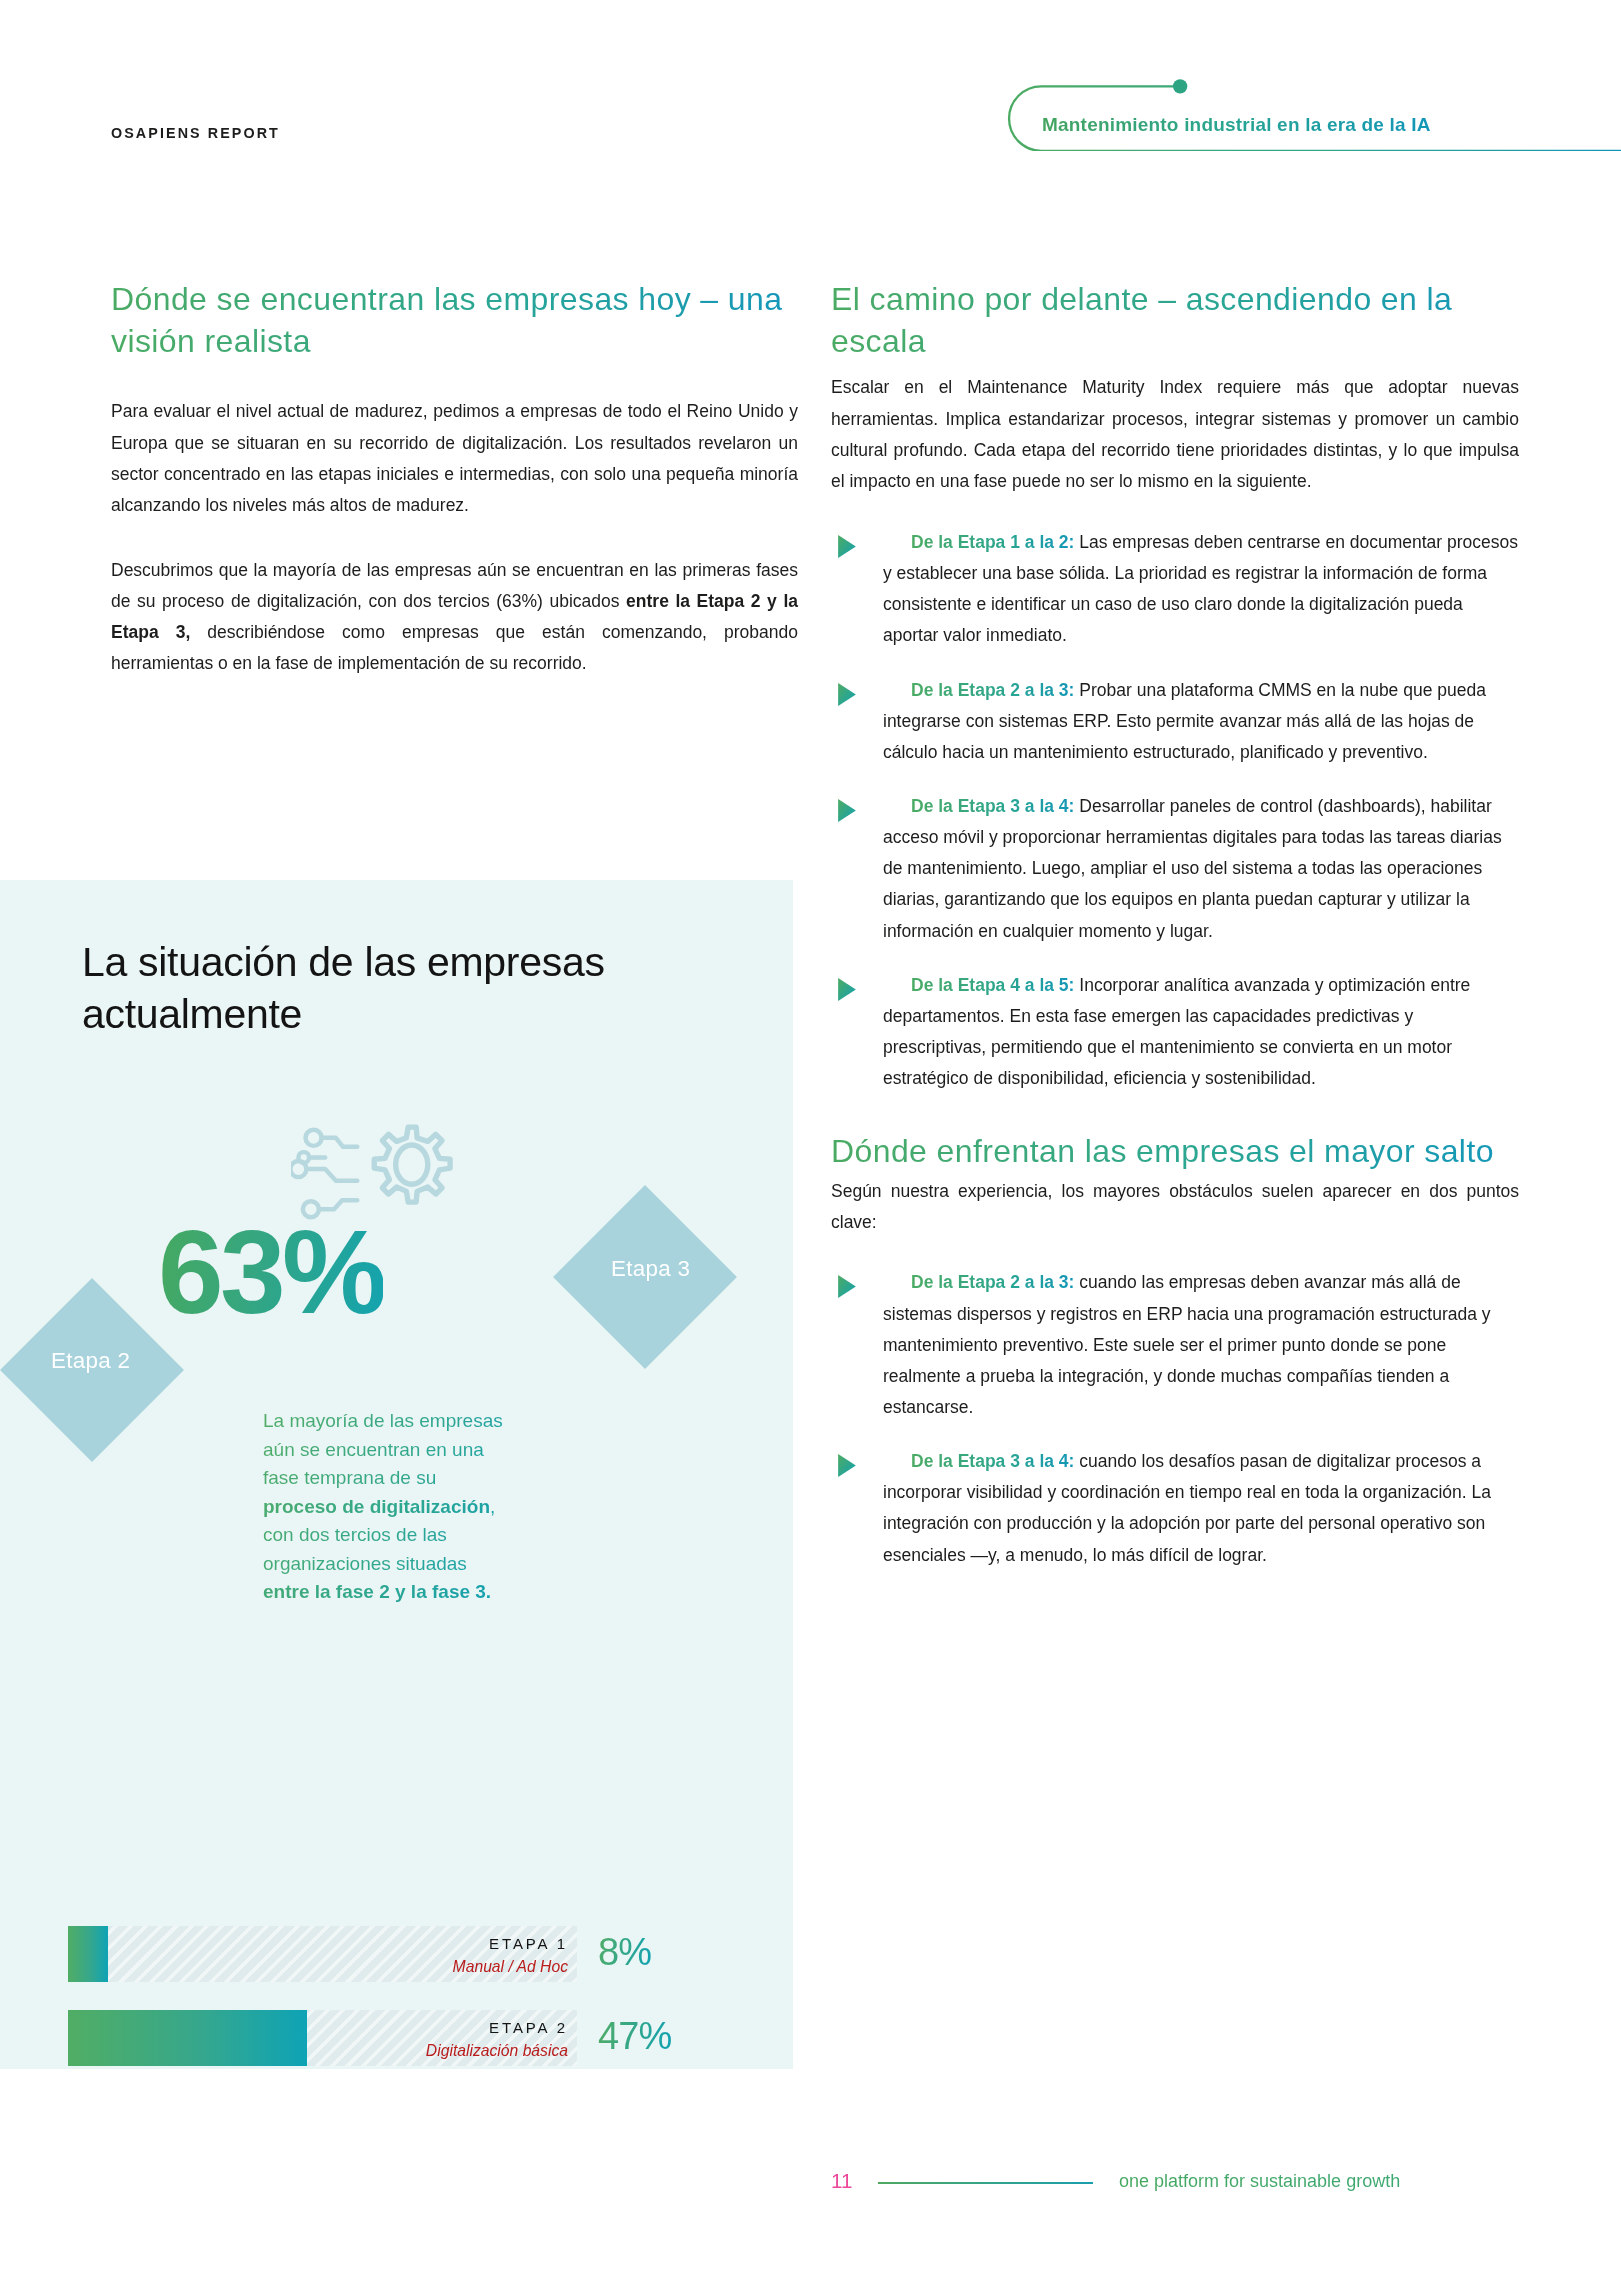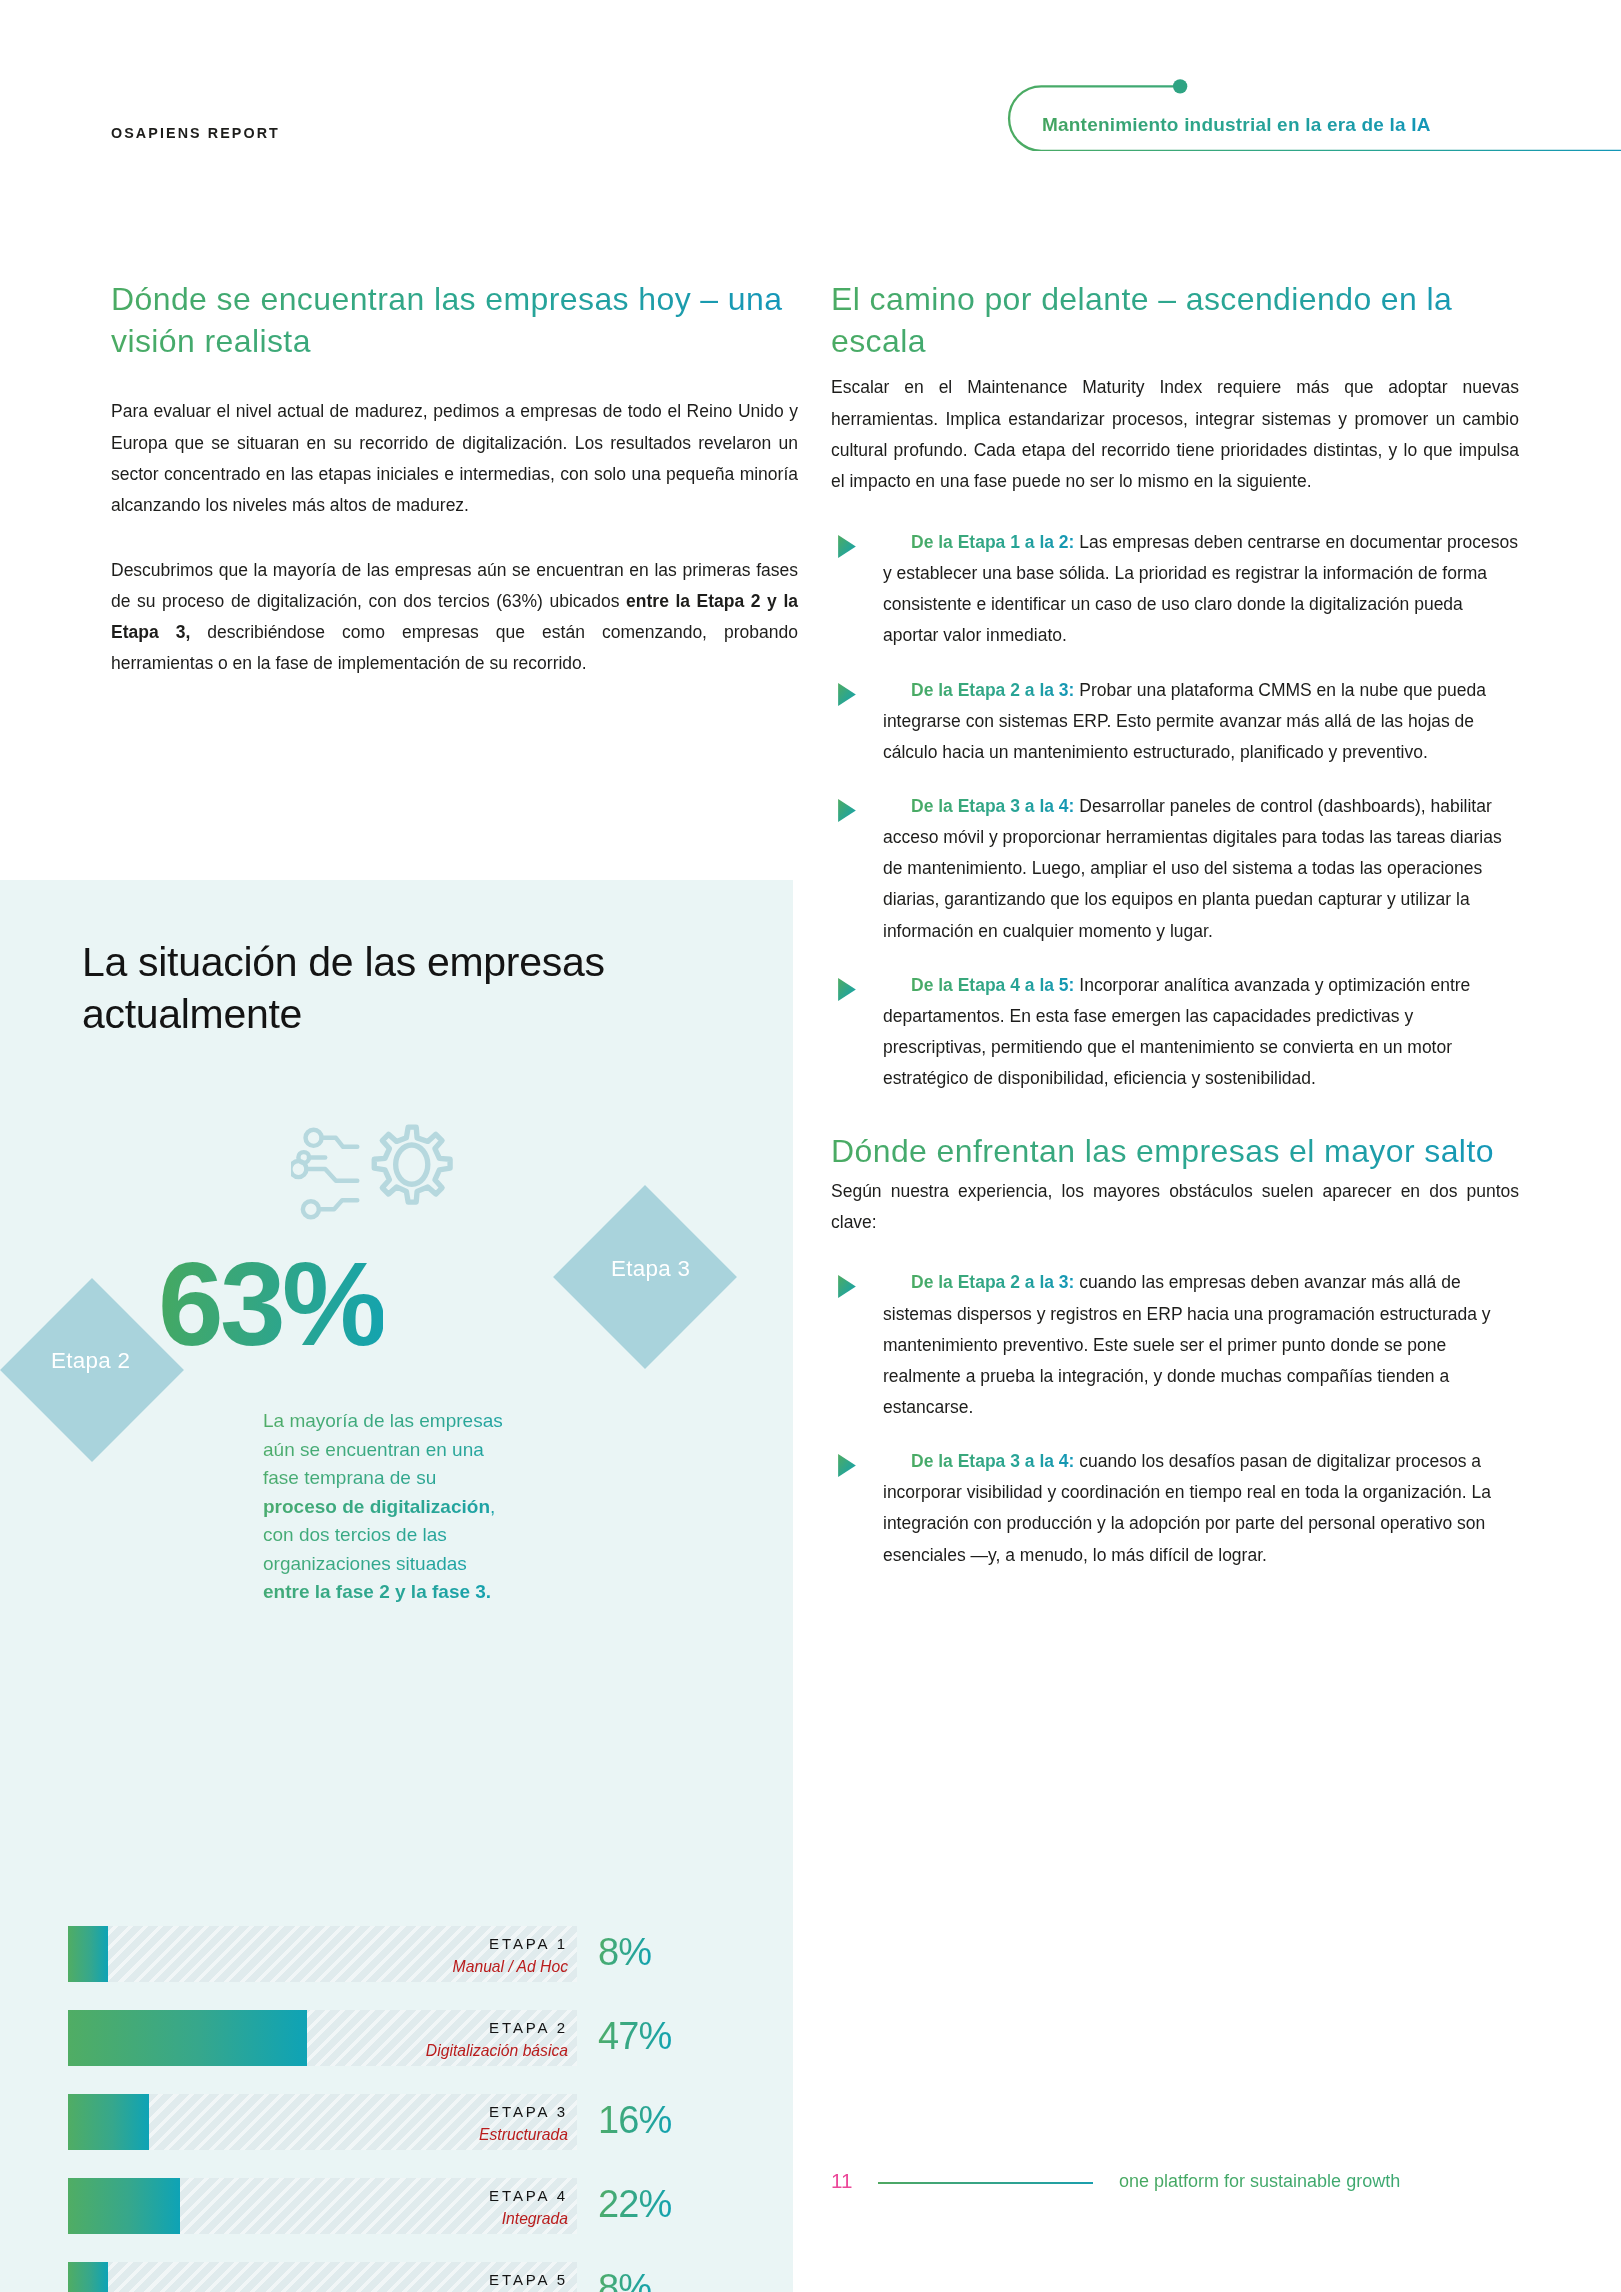--- a/index.html
+++ b/index.html
@@ -128,21 +128,21 @@
     margin-bottom: 3.6px;
   }
   #right-sub-intro { margin-bottom: 29px; }
 
   
   #info-panel {
     position: absolute;
     left: 0;
     top: 880px;
     width: 793px;
-    height: 1412px;
+    height: 1189px;
     background: #eaf5f5;
     overflow: hidden;
   }
 
   #info-title {
     position: absolute;
     left: 82px;
     top: 56px;
     width: 663px;
     font-size: 41px;
@@ -186,21 +186,20 @@
     left: 158px;
     top: 333px;
     font-size: 118px;
     line-height: 1;
     font-weight: 700;
     letter-spacing: -3.6px;
     background: linear-gradient(100deg, #46a95f 0%, #35a680 42%, #13a3b0 100%);
     -webkit-background-clip: text;
     background-clip: text;
     color: transparent;
-    margin-top: 32px;
   }
 
   #info-para {
     position: absolute;
     left: 263px;
     top: 527px;
     width: 249px;
     font-size: 19px;
     line-height: 1.5;
     font-weight: 400;

